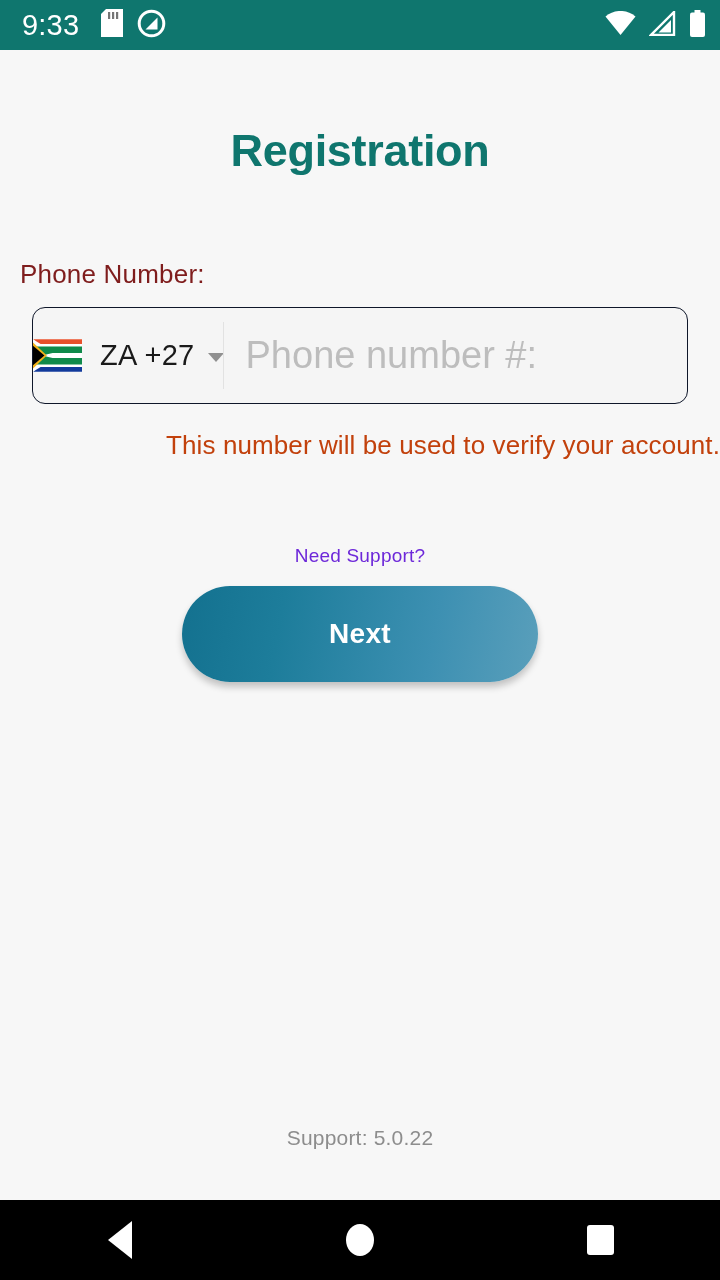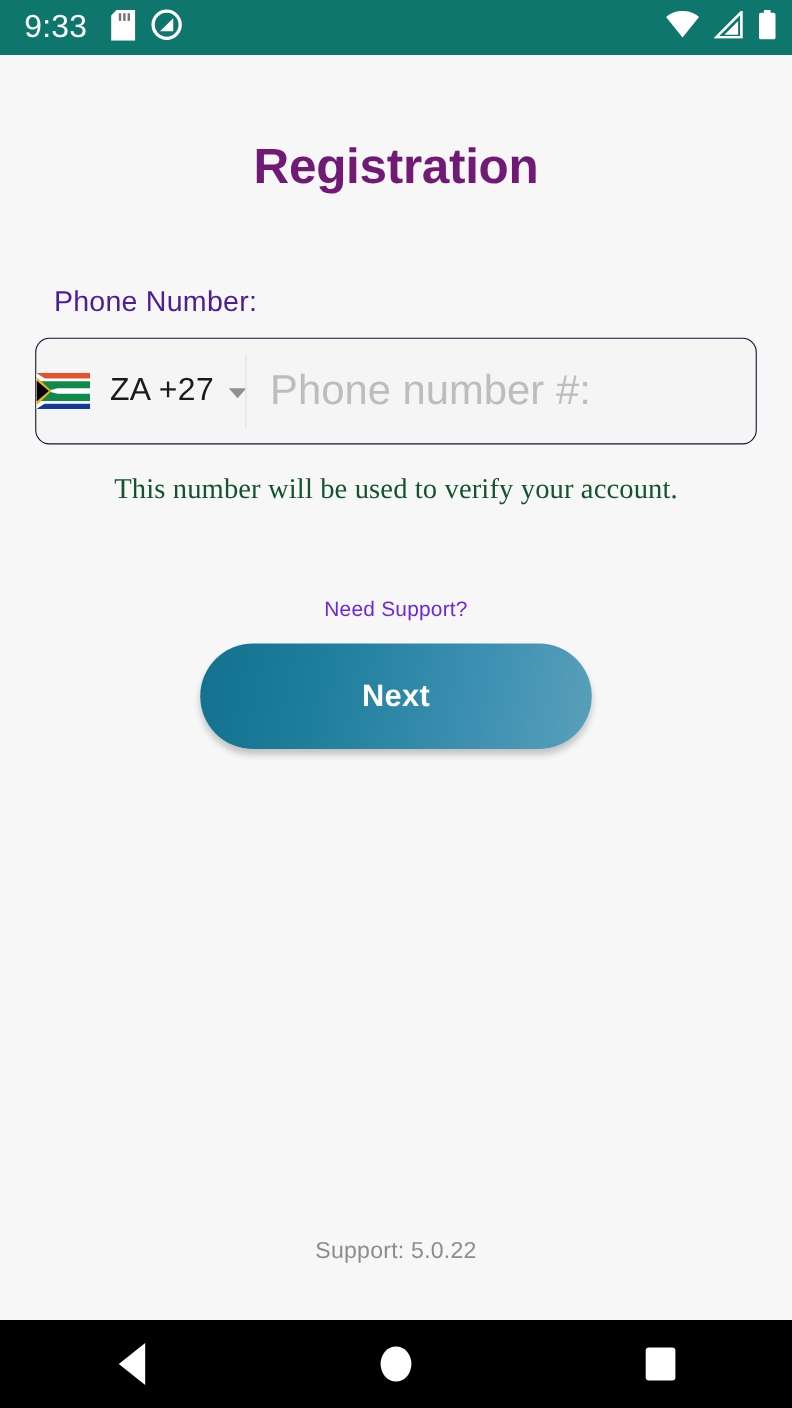--- a/index.html
+++ b/index.html
@@ -52,30 +52,30 @@
     left: 0;
     right: 0;
     bottom: 80px;
     background: #f7f7f7;
   }
 
   #page-title {
     text-align: center;
     font-size: 45px;
     font-weight: bold;
-    color: #701a75;
+    color: #0f766e;
     margin-top: 75px;
     letter-spacing: -0.3px;
   }
 
   #phone-label {
     margin-top: 82px;
-    margin-left: 49px;
+    margin-left: 20px;
     font-size: 26px;
-    color: #4c1d95;
+    color: #7f1d1d;
     letter-spacing: 0.2px;
   }
 
   
   #phone-field-row {
     margin: 17px 32px 0 32px;
     height: 97px;
     border: 1px solid #0f172a;
     border-radius: 13px;
     background: #f5f5f5;
@@ -135,26 +135,25 @@
     outline: none;
     background: transparent;
     font-family: "Liberation Sans", sans-serif;
     font-size: 38px;
     color: #2b2b2b;
     padding-left: 22px;
   }
   #phone-input::placeholder { color: #bdbdbd; }
 
   #verify-note {
-    text-align: center;
+    text-align: right;
     margin-top: 26px;
     font-size: 26px;
-    color: #14532d;
+    color: #c2410c;
     letter-spacing: 0.1px;
-    font-family: Liberation Serif, serif;
   }
 
   #need-support {
     text-align: center;
     margin-top: 84px;
     font-size: 19px;
     color: #6d28d9;
     cursor: pointer;
     letter-spacing: 0.2px;
   }

